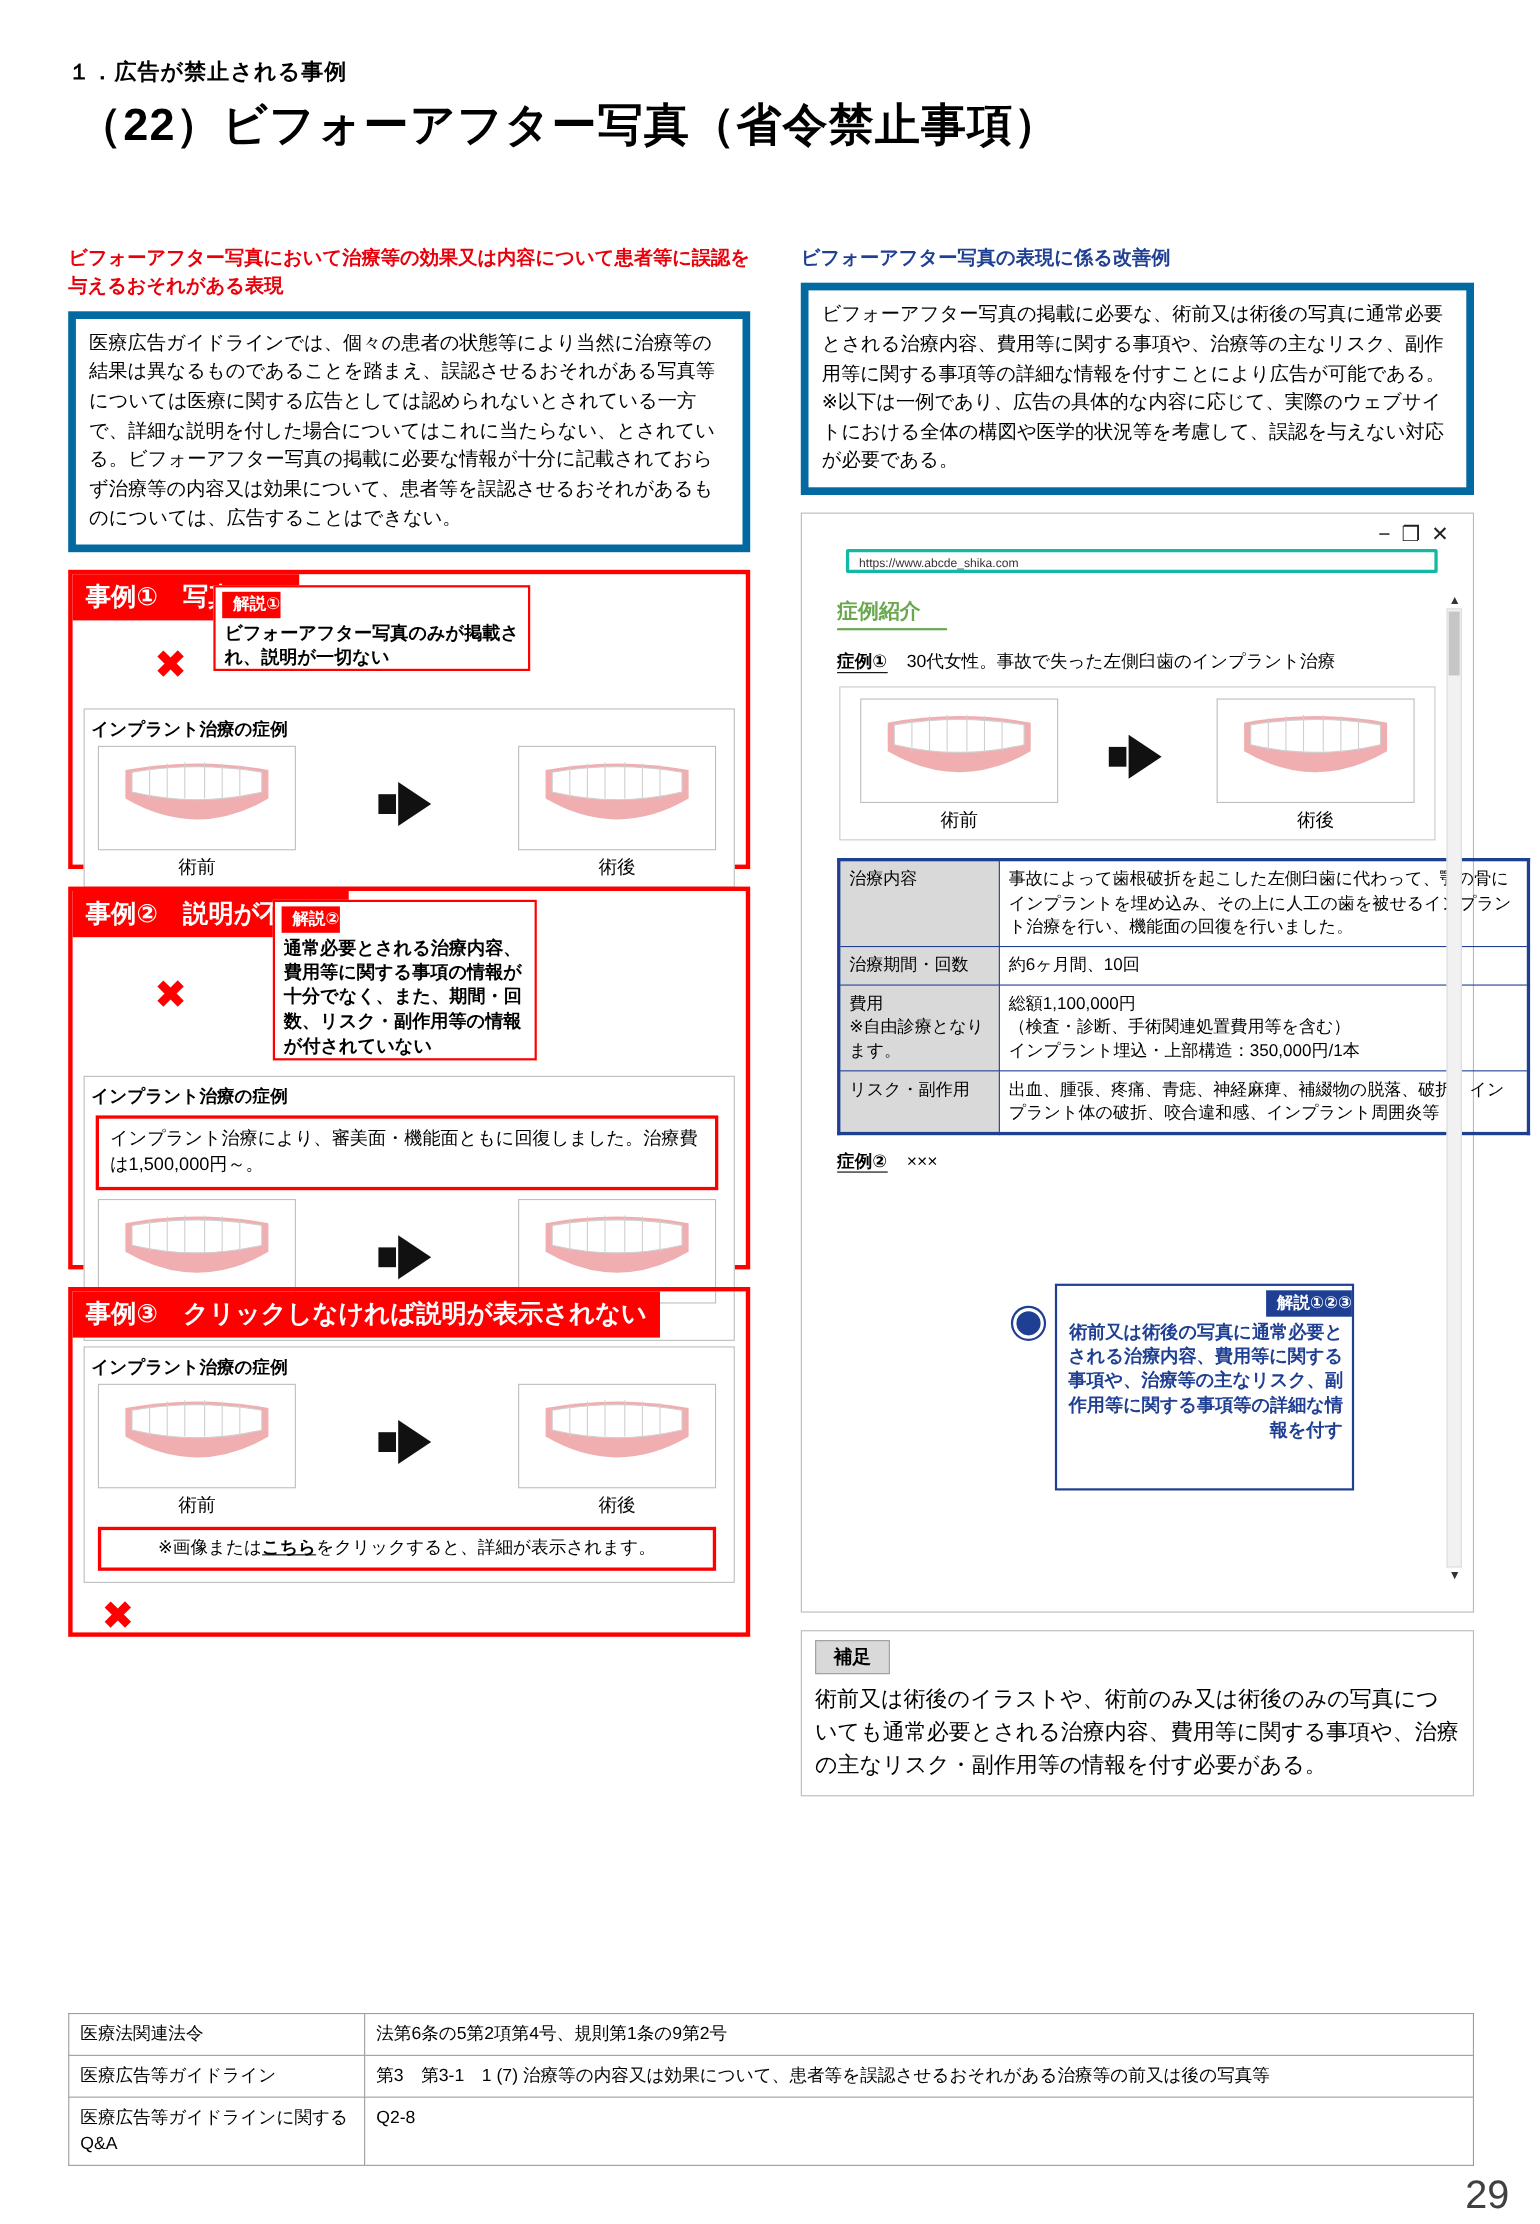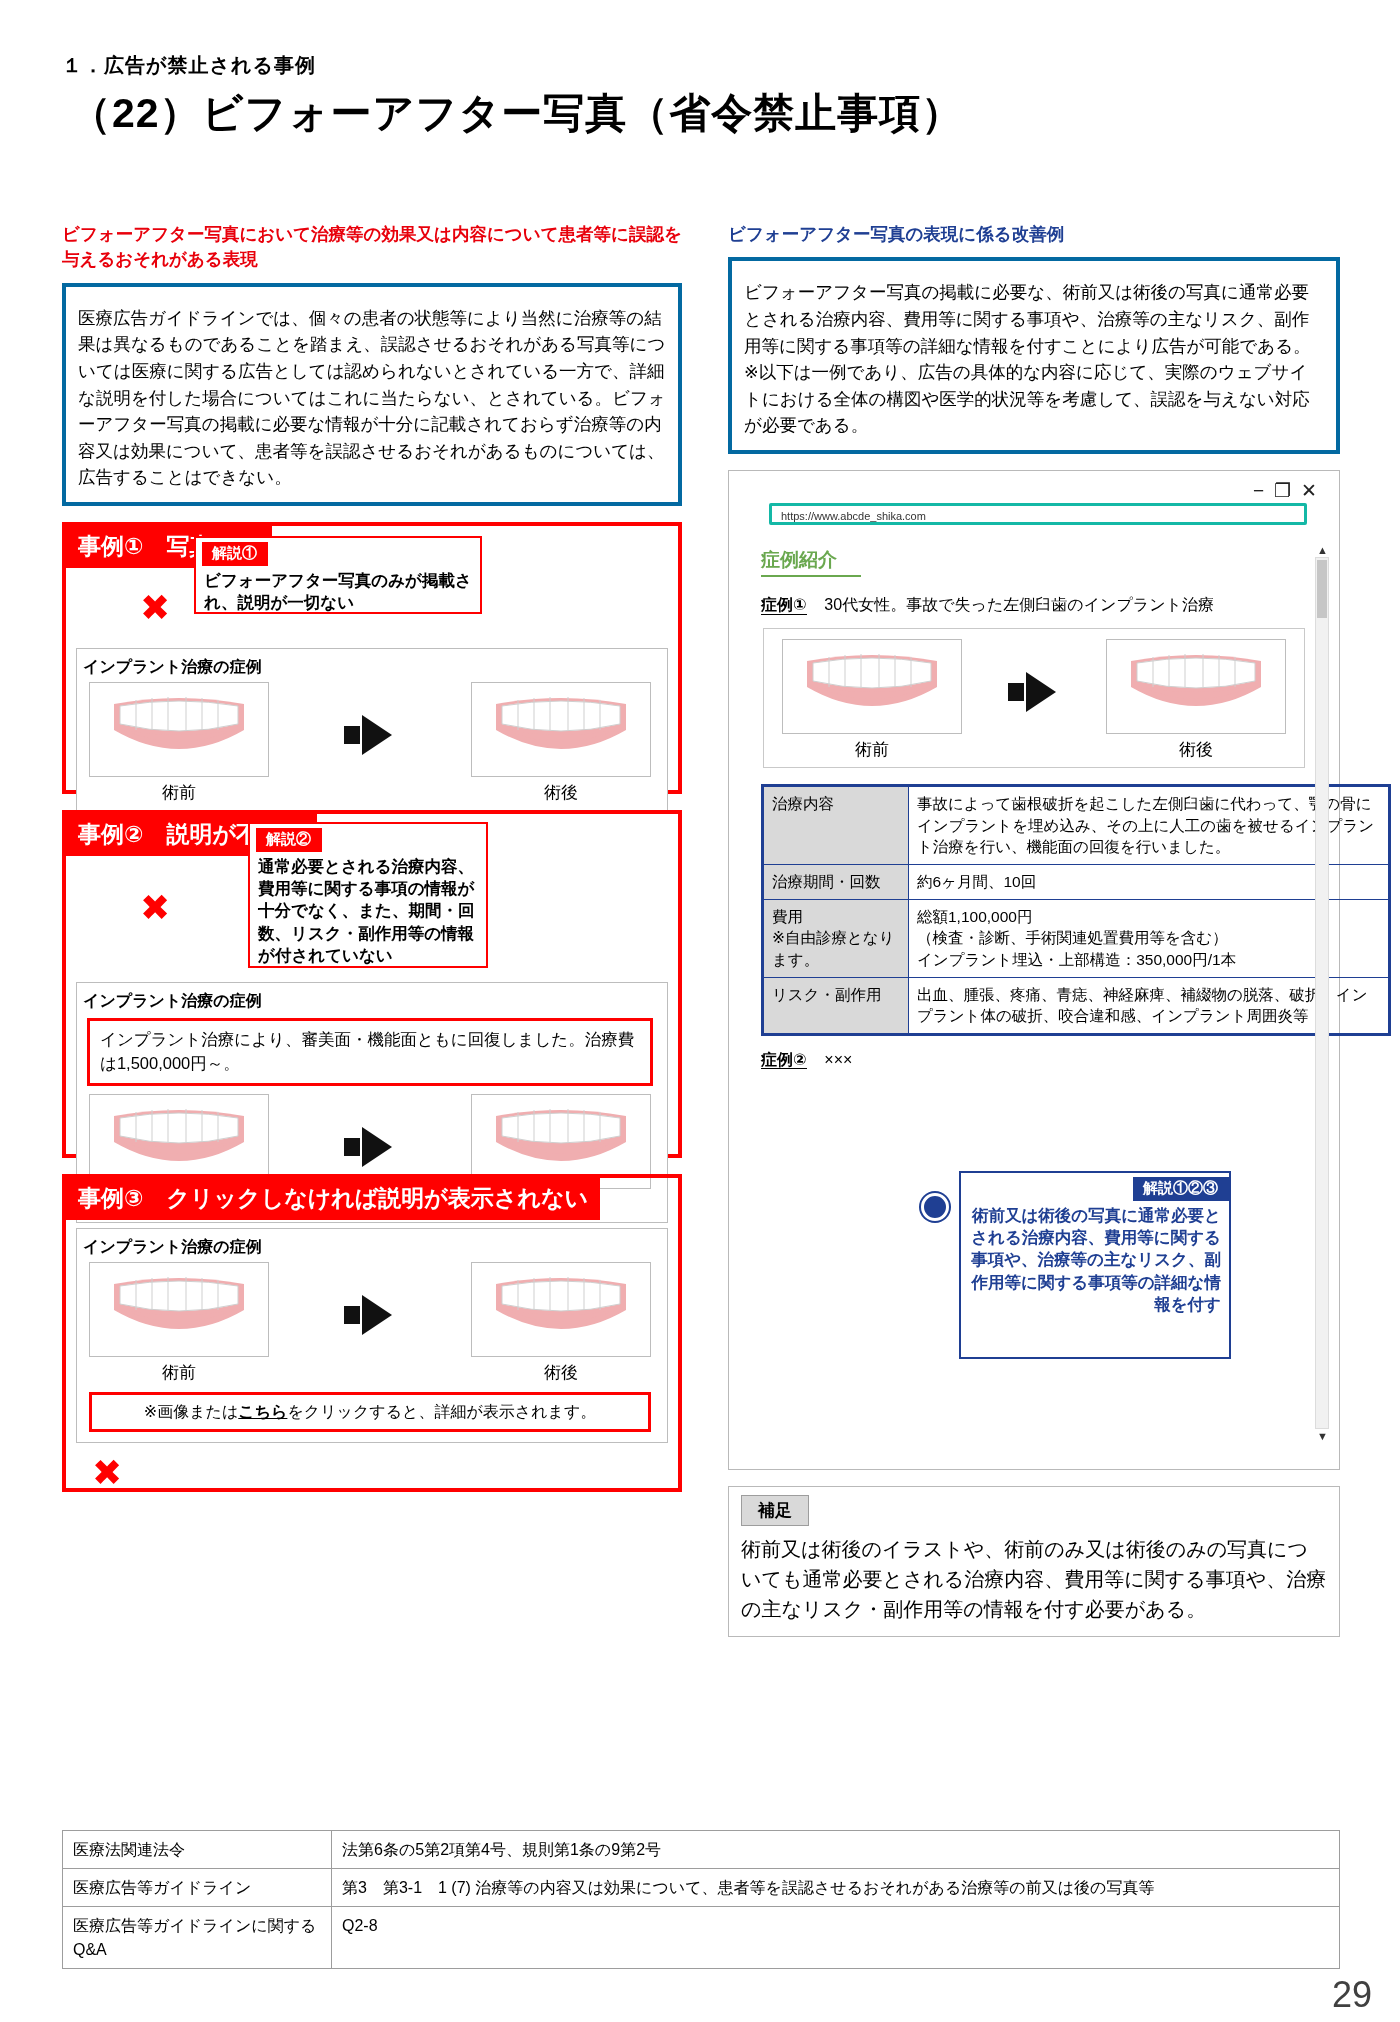--- a/index.html
+++ b/index.html
@@ -28,22 +28,22 @@
   .col-right{position:absolute;left:728px;top:222px;width:612px;}
 
   .col-head{
     font-size:17.5px;font-weight:bold;line-height:1.45;
     margin:0 0 10px 0;
   }
   .col-head.red{color:#e8000b;}
   .col-head.blue{color:#1f3f93;}
 
   .intro-box{
-    border:4px solid #0369a1;
-    padding:18px 12px 11px 12px;
+    border:7px solid #0369a1;
+    padding:8px 12px 11px 12px;
     font-size:17.5px;line-height:1.52;
     box-sizing:border-box;
   }
 
   
   .case{
     border:4px solid #ff0000;
     margin-top:16px;
     position:relative;
     box-sizing:border-box;
@@ -60,24 +60,23 @@
   
   .callout{
     position:absolute;
     border:2px solid #ff0000;background:#fff;
     box-sizing:border-box;
     z-index:6;
   }
   .callout-tag{
     background:#ff0000;color:#fff;
     font-size:15px;font-weight:bold;
-    padding:2px 11px 3px 10px;
+    padding:2px 0 3px 10px;
     display:inline-block;
     margin:4px 0 2px 6px;
-    font-family:Liberation Serif, serif;
   }
   .callout-text{
     font-size:16.5px;font-weight:bold;line-height:1.35;
     padding:1px 8px 7px 8px;
   }
   .callout.blue{border-color:#1f3f93;text-align:right;}
   .callout.blue .callout-tag{background:#1f3f93;}
   .callout.blue .callout-text{color:#1f3f93;}
 
   .xmark{

